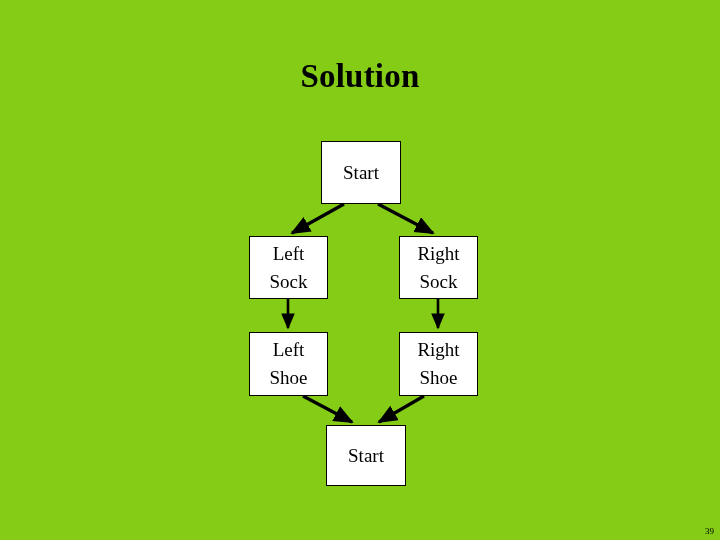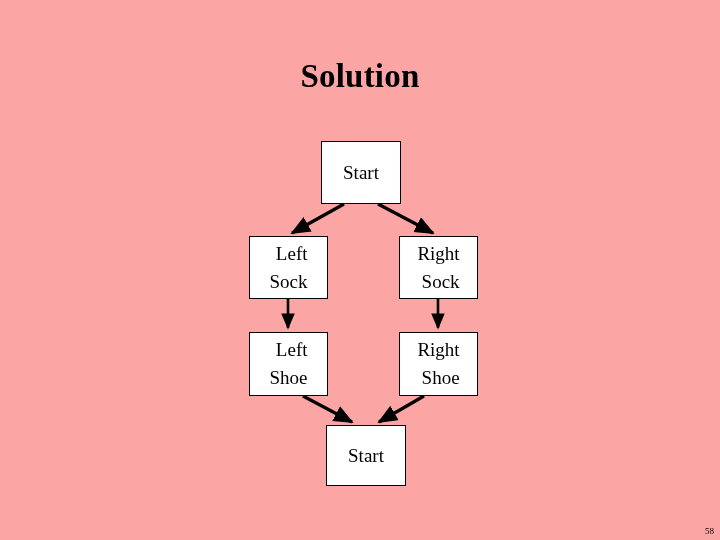--- a/index.html
+++ b/index.html
@@ -15,21 +15,21 @@
     font-family: "Liberation Serif", "DejaVu Serif", serif;
     color: #000000;
   }
 
   #slide {
     position: absolute;
     left: 0;
     top: 0;
     width: 720px;
     height: 540px;
-    background: #fca5a5;
+    background: #84cc16;
   }
 
   #slide-title {
     position: absolute;
     left: 0;
     top: 58px;
     width: 720px;
     text-align: center;
     font-size: 33px;
     font-weight: bold;
@@ -57,21 +57,21 @@
   }
 
   .node {
     position: absolute;
     box-sizing: border-box;
     border: 1.6px solid #000000;
     background: #ffffff;
     display: flex;
     align-items: center;
     justify-content: center;
-    text-align: right;
+    text-align: center;
     font-size: 19px;
     line-height: 1.45;
     font-family: "Liberation Serif", "DejaVu Serif", serif;
     color: #000000;
     white-space: pre-line;
     z-index: 2;
   }
 
   #node-start  { left: 321px; top: 141px; width: 80px;  height: 63px; }
   #node-lsock  { left: 249px; top: 236px; width: 79px;  height: 63px; }
@@ -129,15 +129,15 @@
     <div class="node" id="node-lshoe">Left
 Shoe</div>
 
     <div class="node" id="node-rshoe">Right
 Shoe</div>
 
     <div class="node" id="node-finish">Start</div>
 
   </div>
 
-  <div id="page-number">58</div>
+  <div id="page-number">39</div>
 
 </div>
 
 </body></html>

